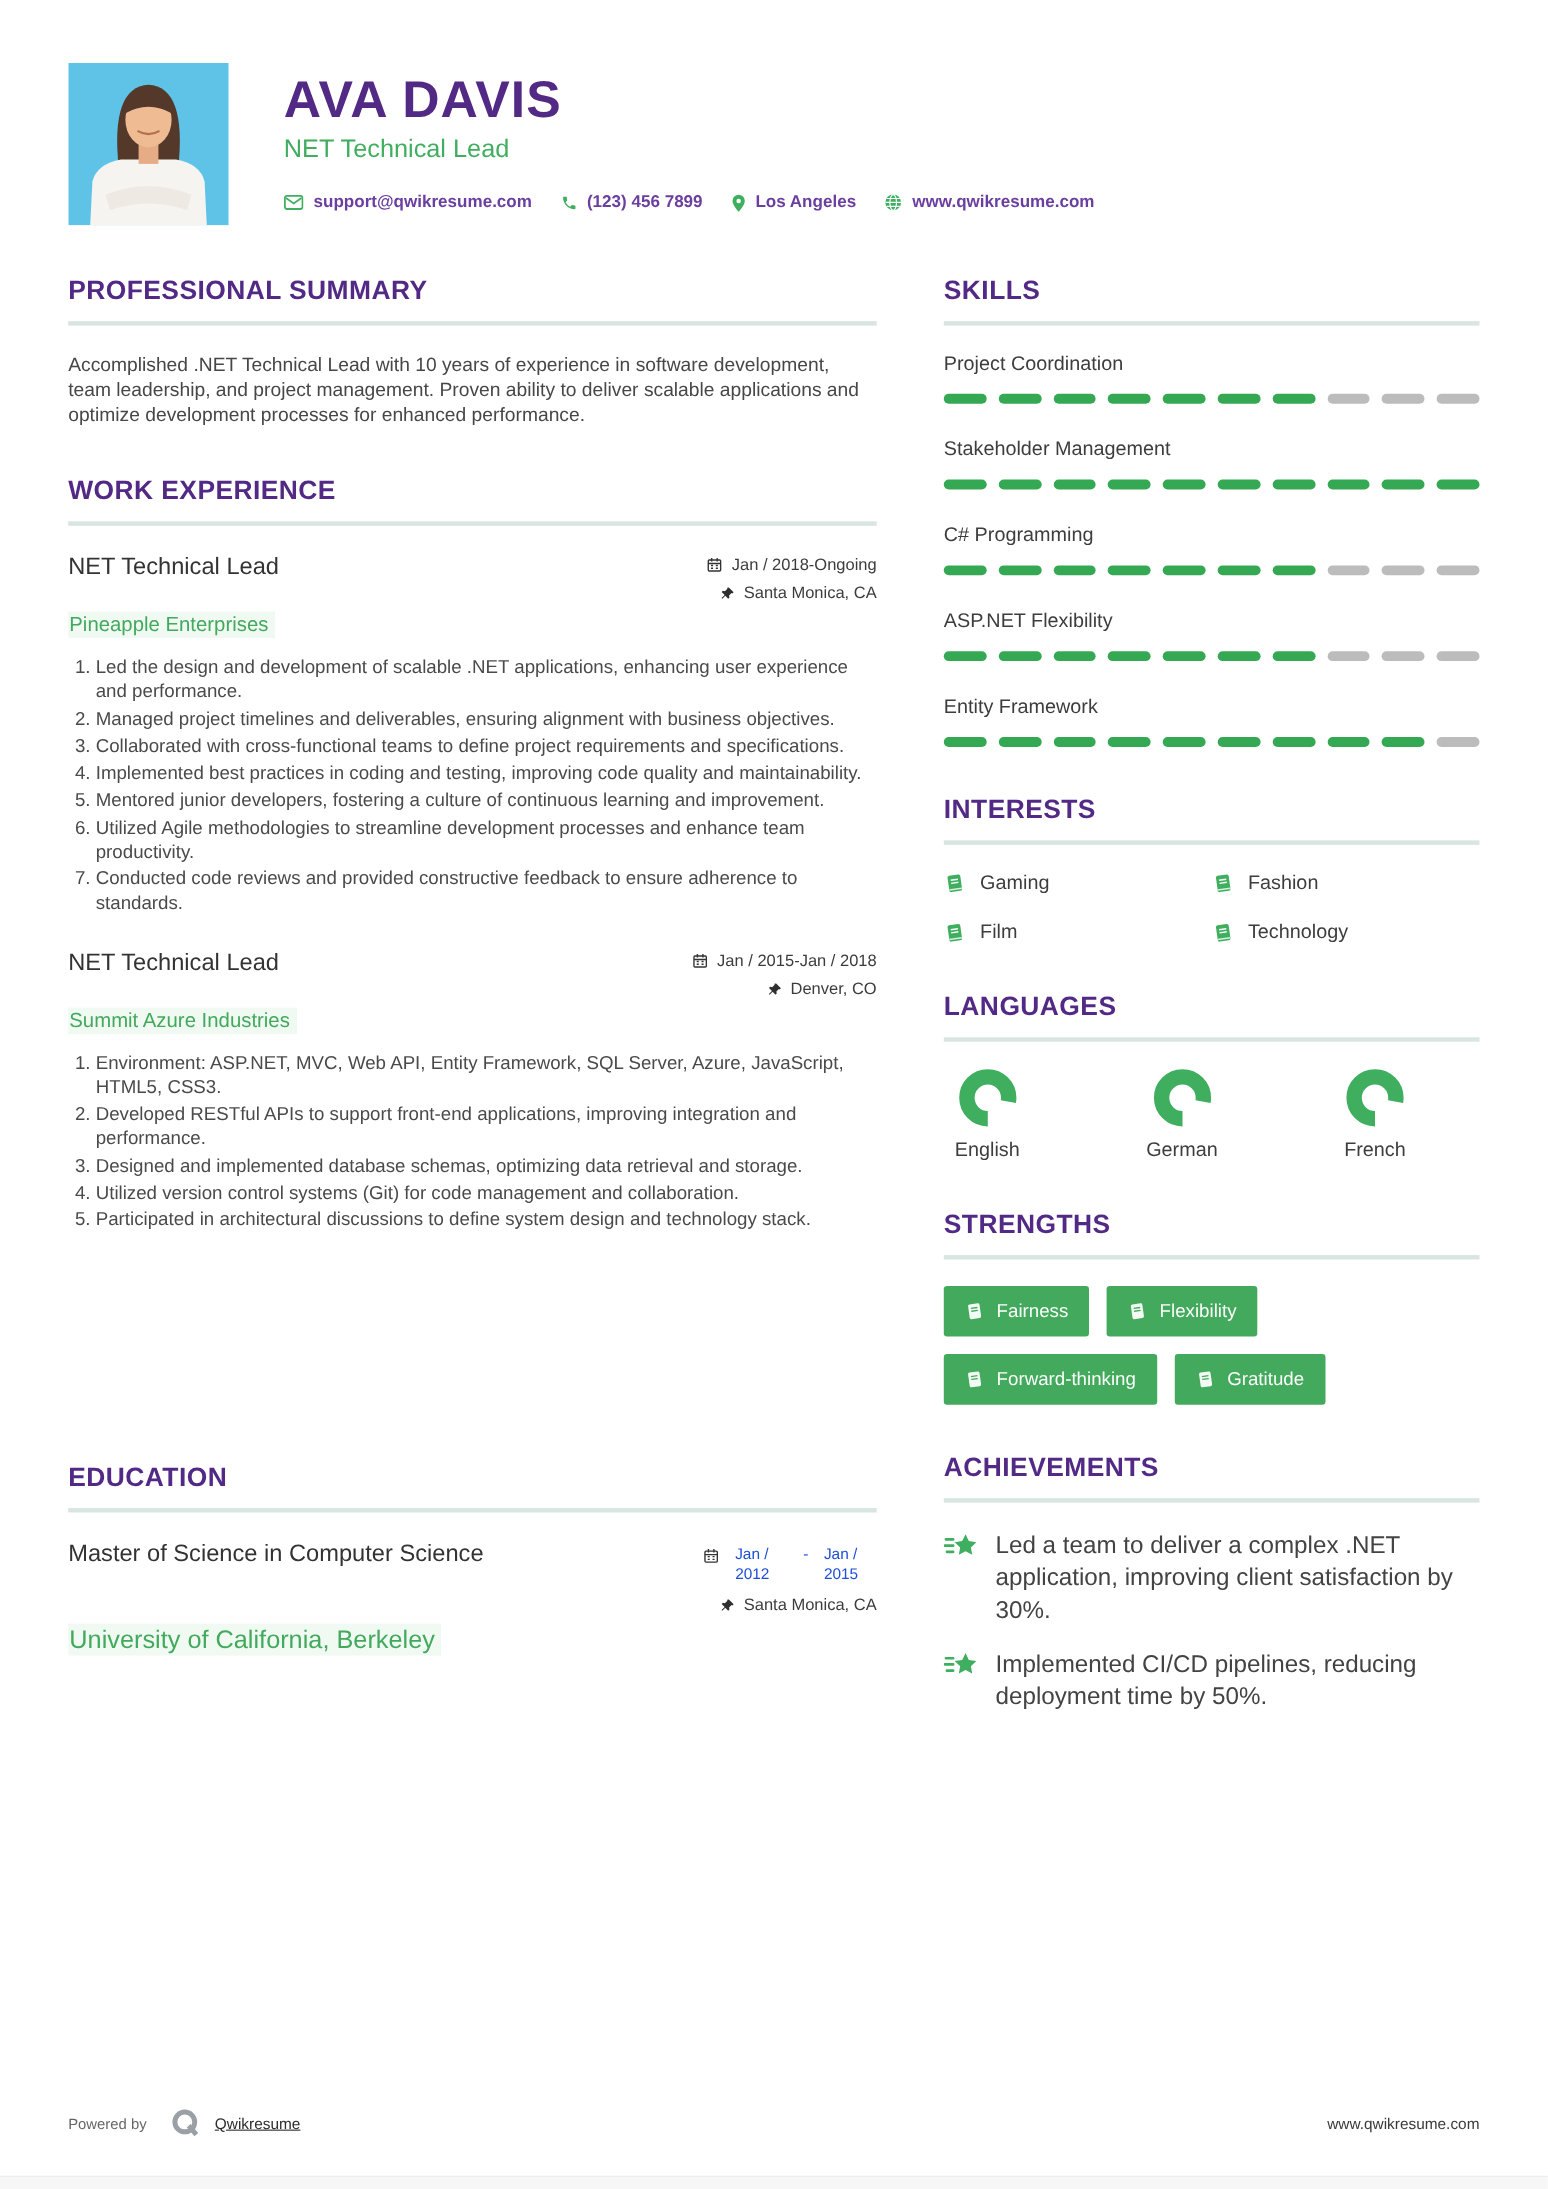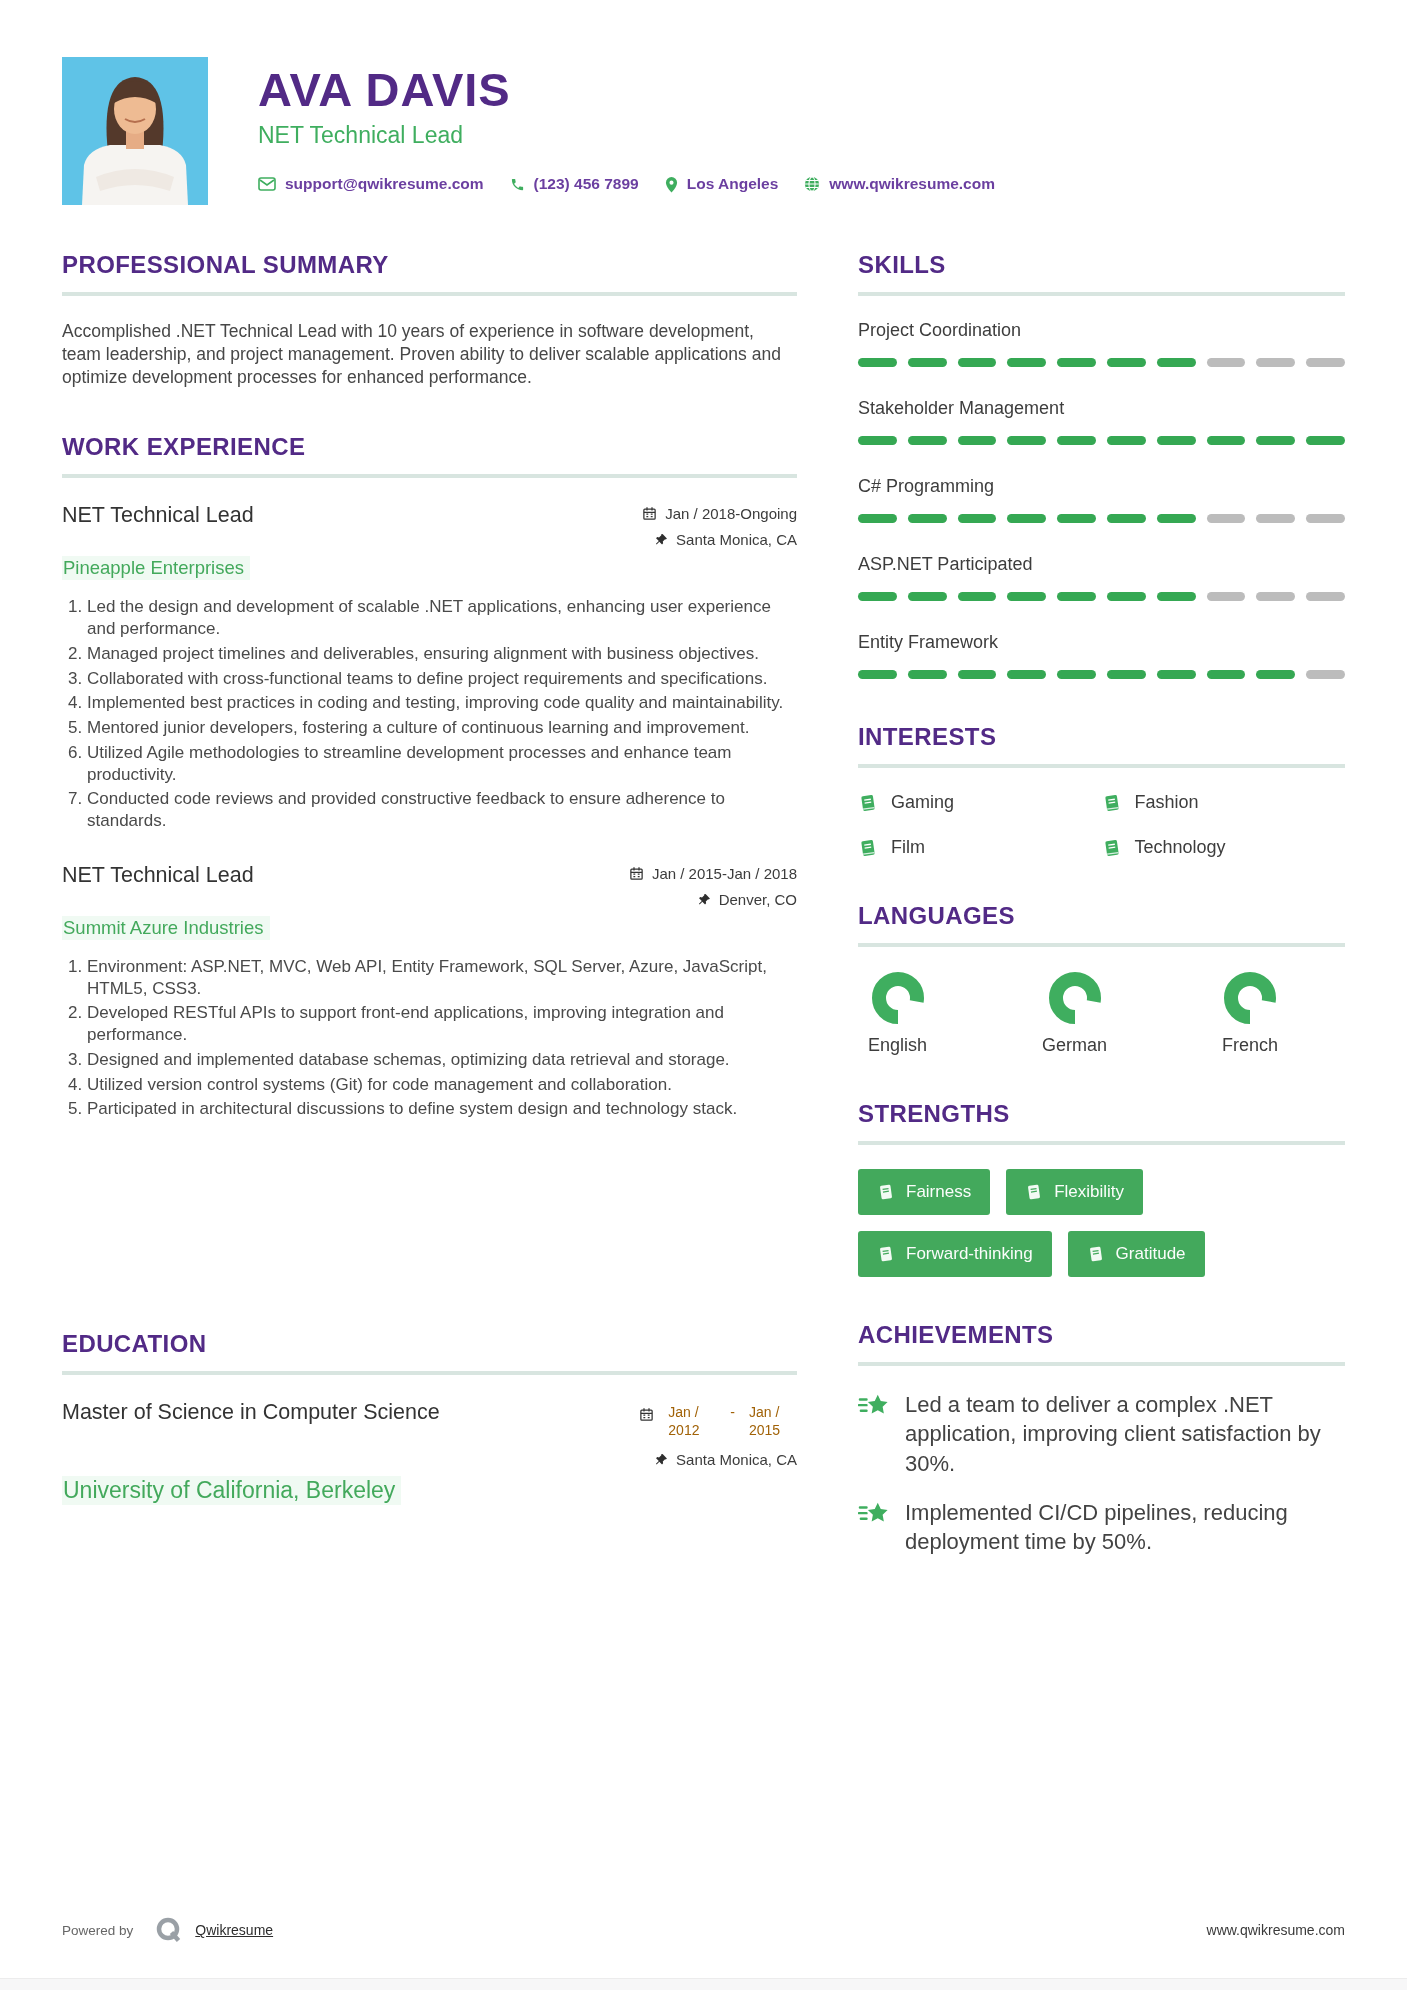--- a/index.html
+++ b/index.html
@@ -31,21 +31,21 @@
   .job-head { display: flex; justify-content: space-between; align-items: flex-start; }
   .job-title { font-size: 21.5px; color: #333333; font-weight: 500; line-height: 1.25; max-width: 470px; }
   .job-meta { display: flex; flex-direction: column; gap: 9px; align-items: flex-end; padding-top: 3px; }
   .meta-line { display: flex; align-items: center; gap: 8px; font-size: 15px; color: #3c3c3c; }
   .company { display: inline-block; font-size: 18.5px; color: #43a95c; margin: 8px 0 16px 0; background: #f0faf3; padding: 1px 6px 1px 1px; }
   ol.bullets { margin: 0; padding-left: 25px; }
   ol.bullets li { font-size: 17px; color: #4a4a4a; line-height: 1.28; margin-bottom: 3px; }
   .edu { margin-top: 6px; }
   .edu-head { display: flex; justify-content: space-between; align-items: flex-start; }
   .edu-meta { display: flex; flex-direction: column; gap: 12px; align-items: flex-end; padding-top: 4px; }
-  .edu-dates { display: flex; gap: 14px; align-items: flex-start; font-size: 14px; color: #a16207; }
+  .edu-dates { display: flex; gap: 14px; align-items: flex-start; font-size: 14px; color: #1d4ed8; }
   .edu-dates svg { margin-top: 4px; }
   .edu-date { width: 48px; line-height: 1.3; }
   .edu-dash { padding-top: 1px; }
   .school { display: inline-block; font-size: 23px; color: #43a95c; margin: 8px 0 14px 0; background: #f0faf3; padding: 1px 6px 1px 1px; }
   .edu-desc { font-size: 17.5px; color: #474747; line-height: 1.32; }
   .spacer-edu { height: 160px; }
   
   .skill-name { font-size: 18px; color: #3d3d3d; margin-bottom: 17px; }
   .skill-bar { display: flex; gap: 11px; margin-bottom: 31px; }
   .skill-bar .seg { flex: 1 1 0; height: 9px; border-radius: 4.5px; background: #bcbcbc; }
@@ -267,21 +267,21 @@
               <span class="seg on"></span>
               <span class="seg on"></span>
               <span class="seg on"></span>
               <span class="seg on"></span>
               <span class="seg on"></span>
               <span class="seg on"></span>
               <span class="seg"></span>
               <span class="seg"></span>
               <span class="seg"></span>
             </div>
-            <div class="skill-name">ASP.NET Participated</div>
+            <div class="skill-name">ASP.NET Flexibility</div>
             <div class="skill-bar">
               <span class="seg on"></span>
               <span class="seg on"></span>
               <span class="seg on"></span>
               <span class="seg on"></span>
               <span class="seg on"></span>
               <span class="seg on"></span>
               <span class="seg on"></span>
               <span class="seg"></span>
               <span class="seg"></span>

